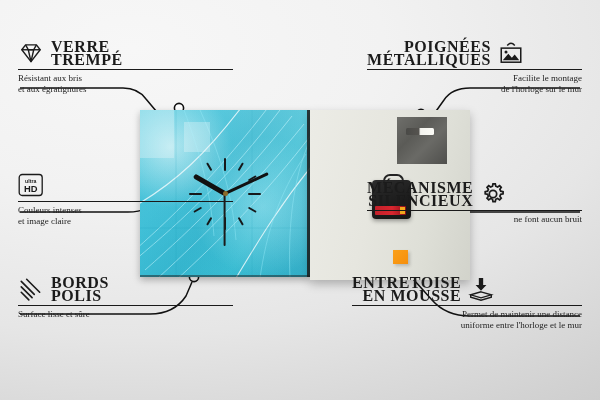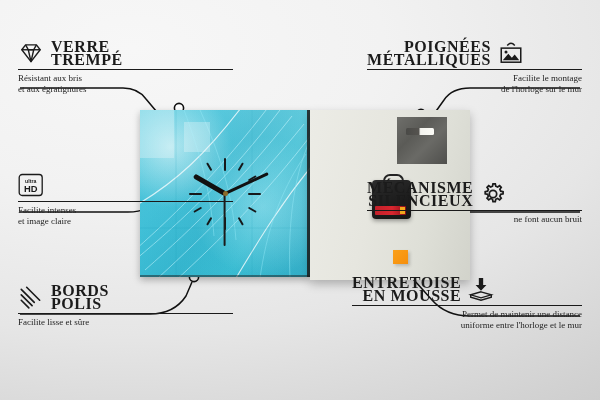--- a/index.html
+++ b/index.html
@@ -238,39 +238,39 @@
 
   <div class="feat left" style="left:18px;top:172px;">
     <div class="head">
       <svg class="ico" viewBox="0 0 26 26">
         <rect x="1.2" y="2.5" width="23" height="21" rx="3" fill="none" stroke="#1b1b1b" stroke-width="1.3"></rect>
         <text x="12.7" y="11.2" text-anchor="middle" font-family="Liberation Sans, sans-serif" font-size="5.2" font-weight="bold" fill="#1b1b1b">ultra</text>
         <text x="12.7" y="20.3" text-anchor="middle" font-family="Liberation Sans, sans-serif" font-size="9.4" font-weight="bold" fill="#1b1b1b">HD</text>
       </svg>
     </div>
     <div class="rule"></div>
-    <div class="sub">Facilite intenses</div>
+    <div class="sub">Couleurs intenses</div>
     <div class="sub">et image claire</div>
   </div>
 
-  <div class="feat left" style="left:18px;top:284px;">
+  <div class="feat left" style="left:18px;top:276px;">
     <div class="head">
       <svg class="ico" viewBox="0 0 24 24" fill="none" stroke="#1b1b1b" stroke-width="1.5" stroke-linecap="round">
         <path d="M3 5 L15 17"></path>
           <path d="M3 10 L13 20"></path>
           <path d="M3 15 L10 22"></path>
         <path d="M8 3 L20 15"></path>
       </svg>
       <div>
         <div class="title">BORDS</div>
         <div class="title">POLIS</div>
       </div>
     </div>
     <div class="rule"></div>
-    <div class="sub">Facilite lisse et sûre</div>
+    <div class="sub">Surface lisse et sûre</div>
   </div>
 
   <div class="feat right" style="left:367px;top:40px;">
     <div class="head">
       <div>
         <div class="title">POIGNÉES</div>
         <div class="title">MÉTALLIQUES</div>
       </div>
       <svg class="ico" viewBox="0 0 24 24" fill="none" stroke="#1b1b1b" stroke-width="1.3">
         <path d="M8.5 5 Q12 1 15.5 5"></path>

